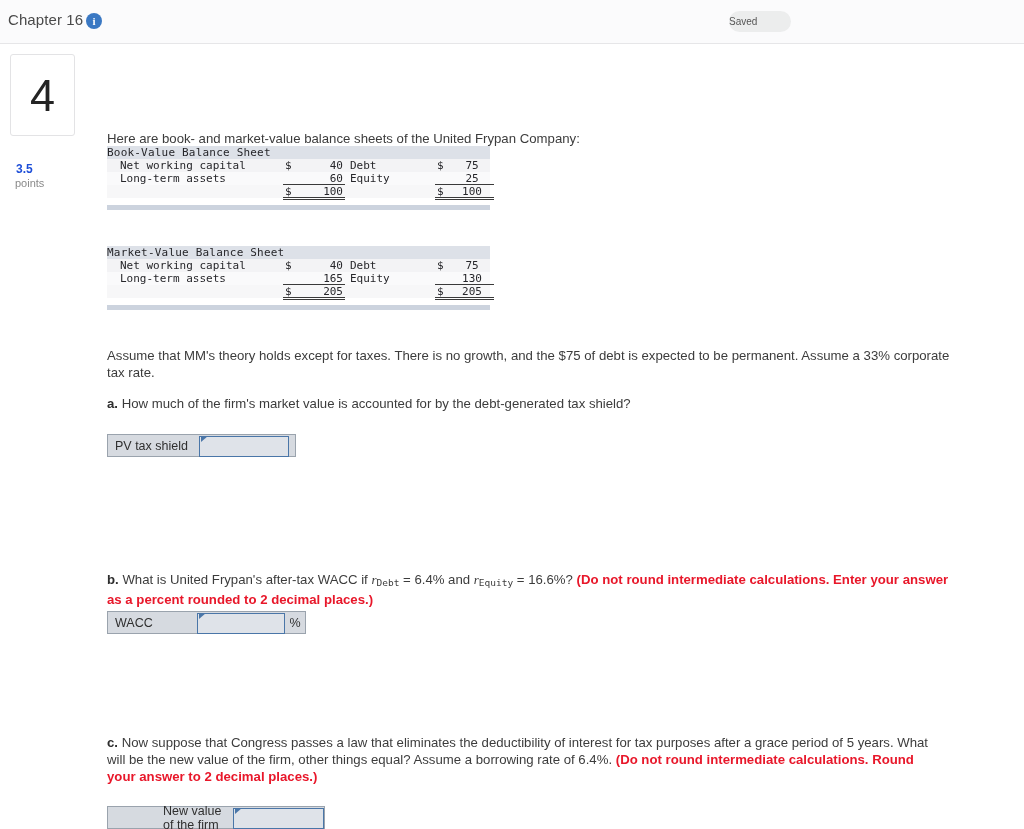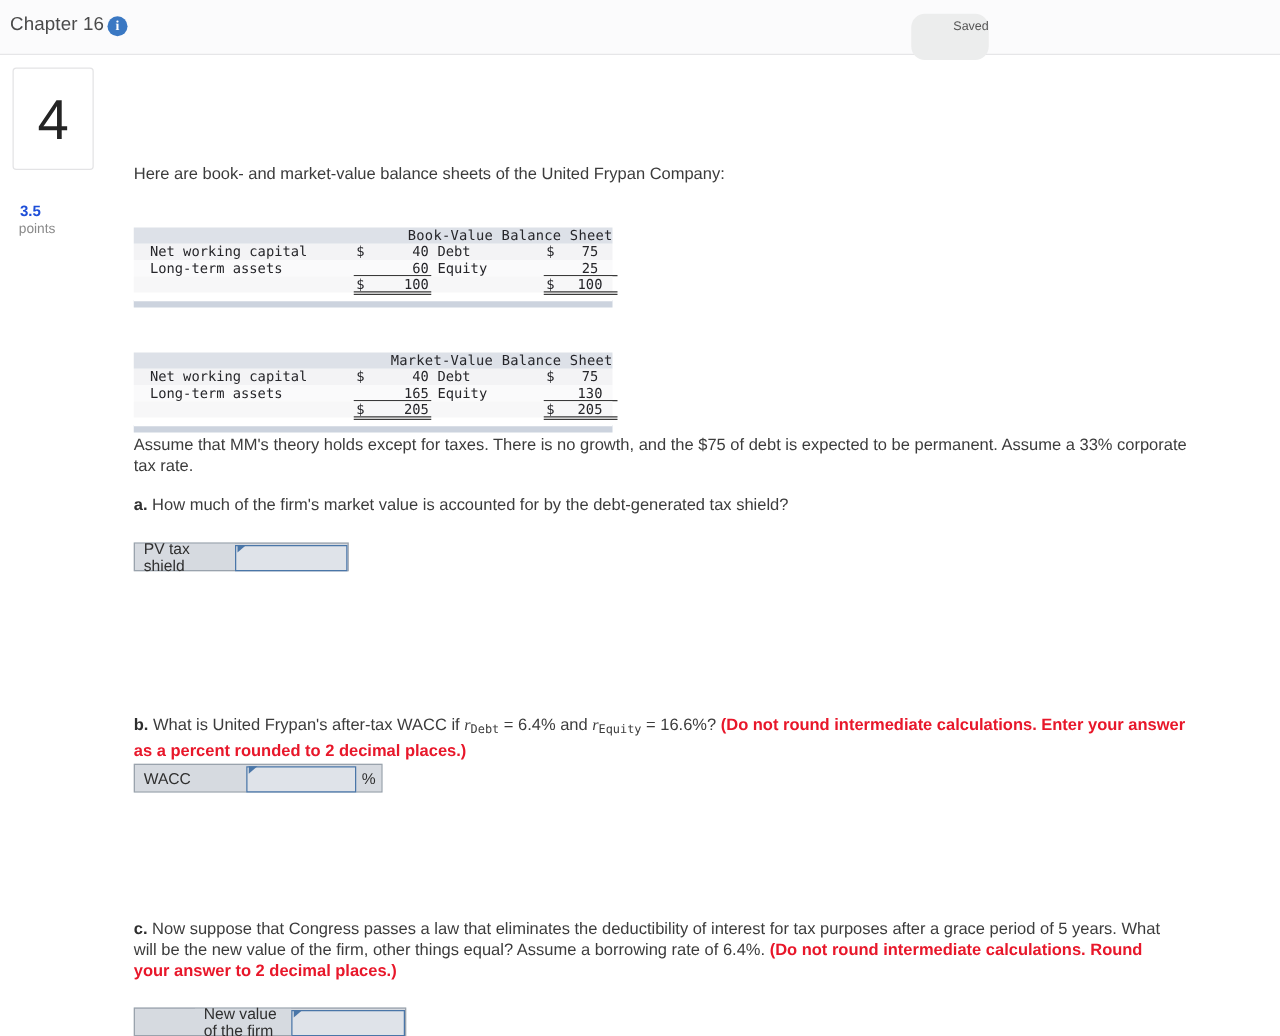--- a/index.html
+++ b/index.html
@@ -28,24 +28,24 @@
     position: absolute; left: 86px; top: 13px;
     width: 16px; height: 16px; border-radius: 50%;
     background: #3a78c3;
     color: #fff; font-size: 11px; font-weight: bold;
     font-family: "Liberation Serif", serif;
     text-align: center; line-height: 16px;
     cursor: pointer;
   }
   #saved-badge {
     position: absolute; left: 729px; top: 11px;
-    width: 62px; height: 37px;
+    width: 62px; height: 21px;
     background: #eceded; border-radius: 11px;
     color: #555; font-size: 10px;
-    text-align: right; line-height: 21px;
+    text-align: left; line-height: 21px;
   }
 
   
   #rail { position: absolute; left: 0; top: 44px; width: 85px; height: 785px; }
   #qnum-box {
     position: absolute; left: 10px; top: 10px;
     width: 65px; height: 82px;
     border: 1px solid #e3e3e5; border-radius: 3px;
     background: #fff;
   }
@@ -91,21 +91,21 @@
 
   
   .bs {
     position: absolute; left: 107px;
     width: 383px;
     font-family: "DejaVu Sans Mono", monospace;
     font-size: 11px; color: #26262a;
   }
   .bs-head {
     background: #dde1e8; height: 13px; line-height: 13px;
-    text-align: right; letter-spacing: .2px; margin-top: 36px;
+    text-align: left; letter-spacing: .2px;
   }
   .bs-row { position: relative; height: 13px; line-height: 13px; background: #f3f3f5; }
   .bs-row.alt { background: #fafafb; }
   .bs-row.blank { background: #f7f7f8; }
   .c-label  { position: absolute; left: 13px; }
   .c-dollar { position: absolute; left: 178px; }
   .c-num    { position: absolute; left: 196px; width: 40px; text-align: right; }
   .c-label2 { position: absolute; left: 243px; }
   .c-dollar2{ position: absolute; left: 330px; }
   .c-num2   { position: absolute; left: 345px; width: 40px; text-align: center; }
@@ -242,21 +242,21 @@
     <div class="bs-foot"></div>
   </div>
 
   <div class="para" style="top:303px; width:862px;">Assume that MM's theory holds except for taxes. There is no growth, and the $75 of debt is expected to be permanent. Assume a 33% corporate tax rate.</div>
 
   <div class="para" style="top:351px; width:800px;">
     <span class="q-letter">a.</span>
     <span>How much of the firm's market value is accounted for by the debt-generated tax shield?</span>
   </div>
 
-  <div class="ansrow" style="top:390px; width:172px;">
+  <div class="ansrow" style="top:390px; width:189px;">
     <div class="ans-lab" style="width:91px;">PV tax shield</div>
     <div style="position:relative; width:90px;">
       <input class="ans-inp" style="width: 90px; height: 21px;" type="text" value="">
       <span class="flagmark"></span>
     </div>
   </div>
 
   <div class="para" style="top:511px; width:845px;margin-top:16px;">
     <span class="q-letter">b.</span>
     <span>What is United Frypan's after-tax WACC if </span><span class="ital">r</span><span class="sub">Debt</span><span> = 6.4% and </span><span class="ital">r</span><span class="sub">Equity</span><span> = 16.6%? </span><span class="redbold">(Do not round intermediate calculations. Enter your answer as a percent rounded to 2 decimal places.)</span>

